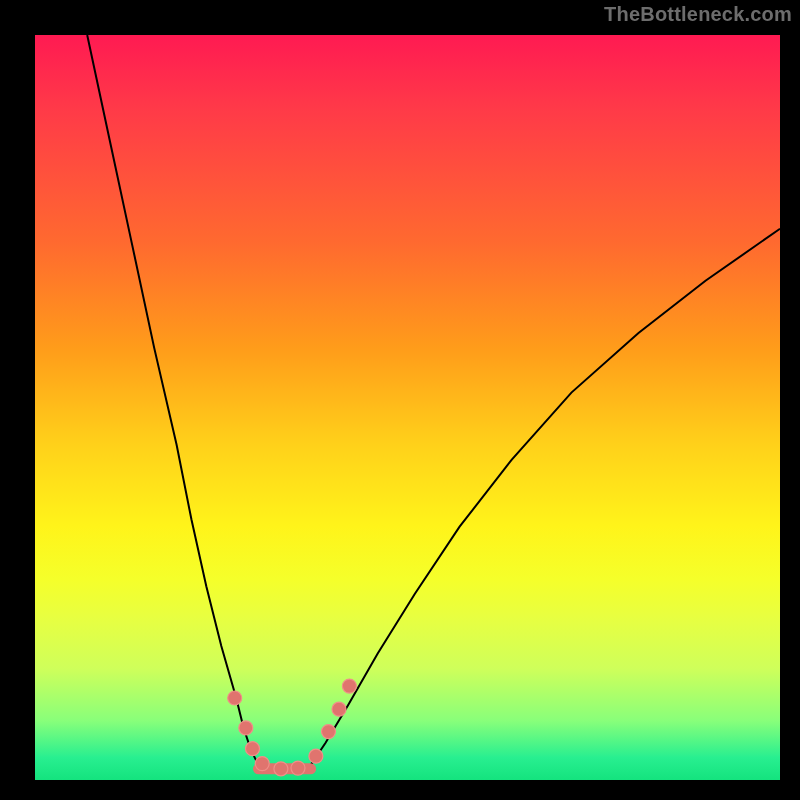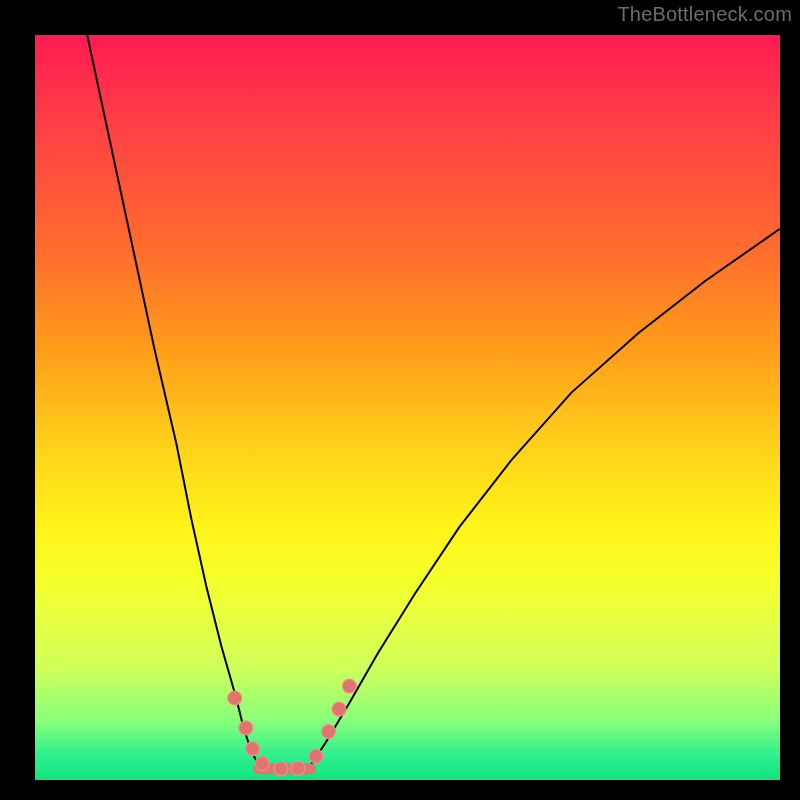--- a/index.html
+++ b/index.html
@@ -39,21 +39,21 @@
       #28ef90 97%,
       #14e37e 100%
     );
   }
   .watermark {
     position: absolute;
     top: 3px;
     right: 8px;
     color: #6d6d6d;
     font-size: 20px;
-    font-weight: 400;
+    font-weight: 700;
     letter-spacing: 0.2px;
     user-select: none;
   }
   svg.curves {
     position: absolute;
     left: 0;
     top: 0;
     width: 745px;
     height: 745px;
     overflow: visible;

